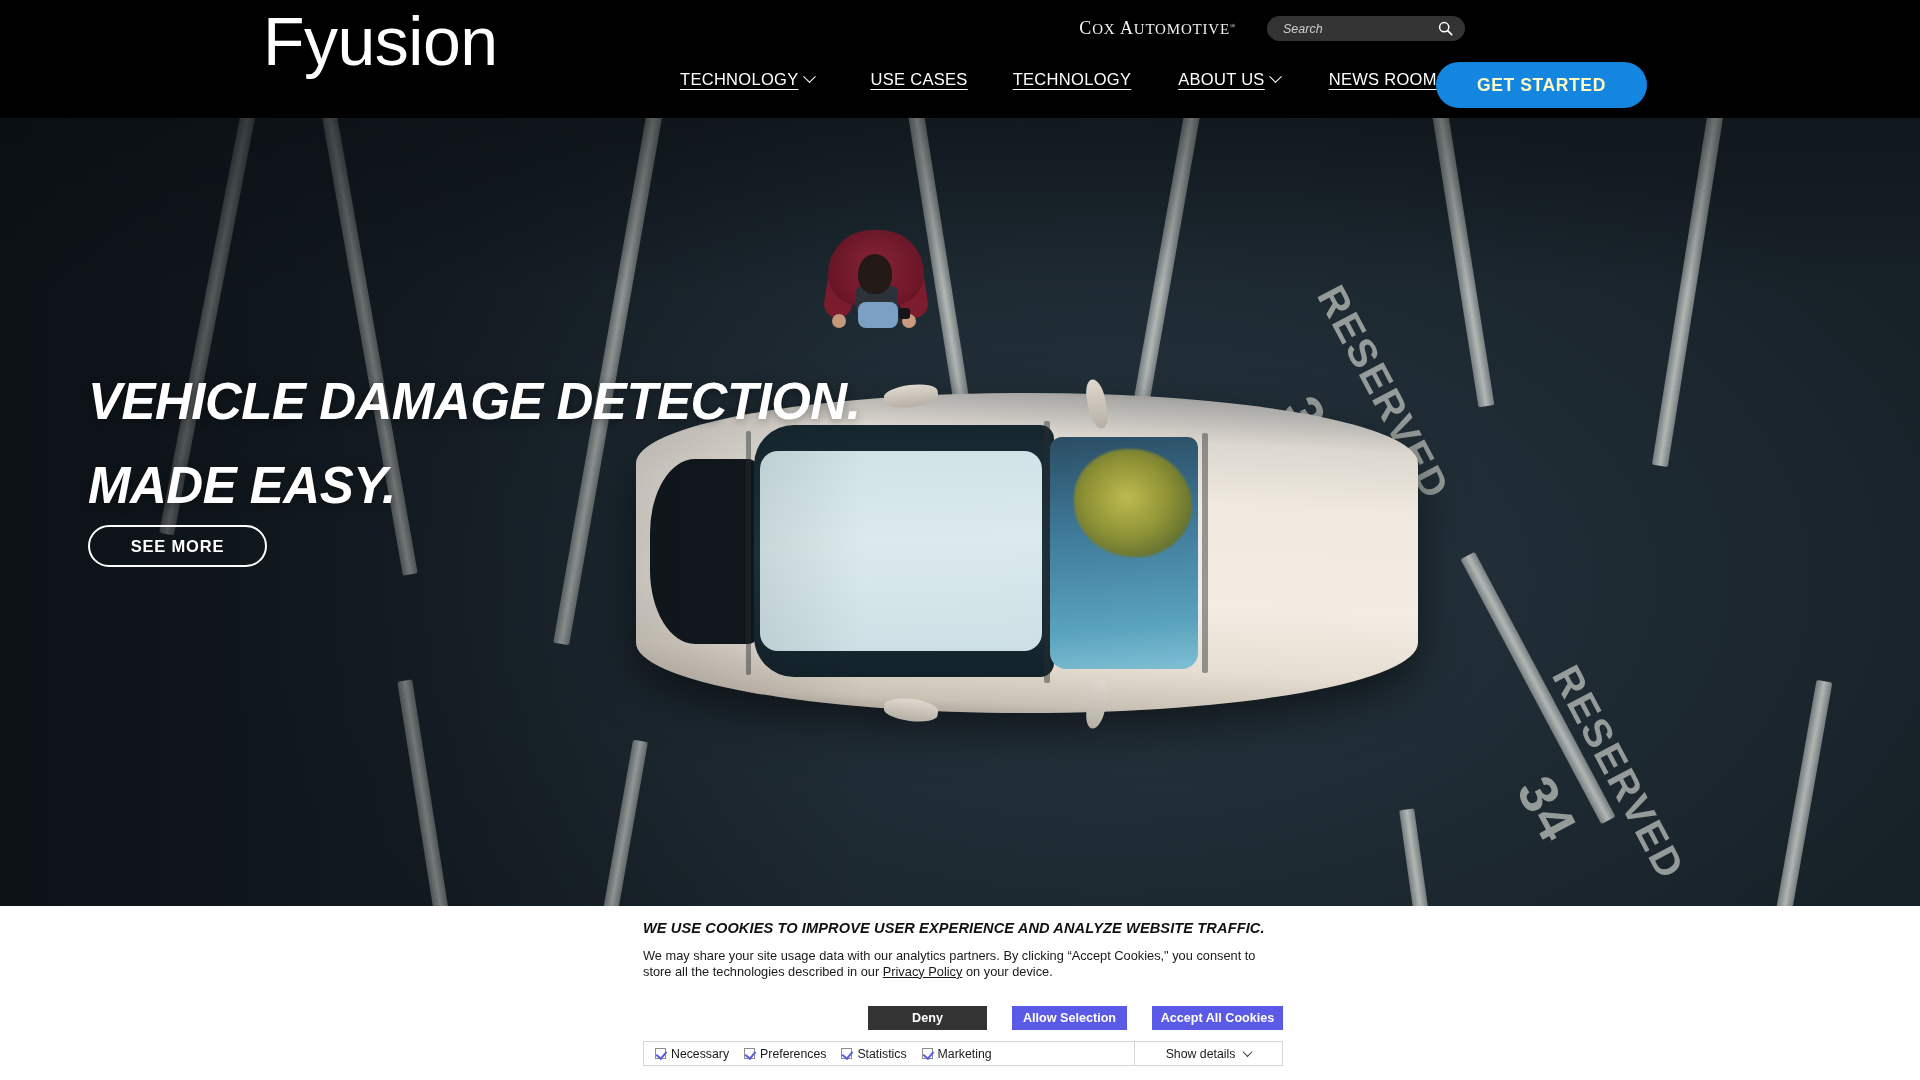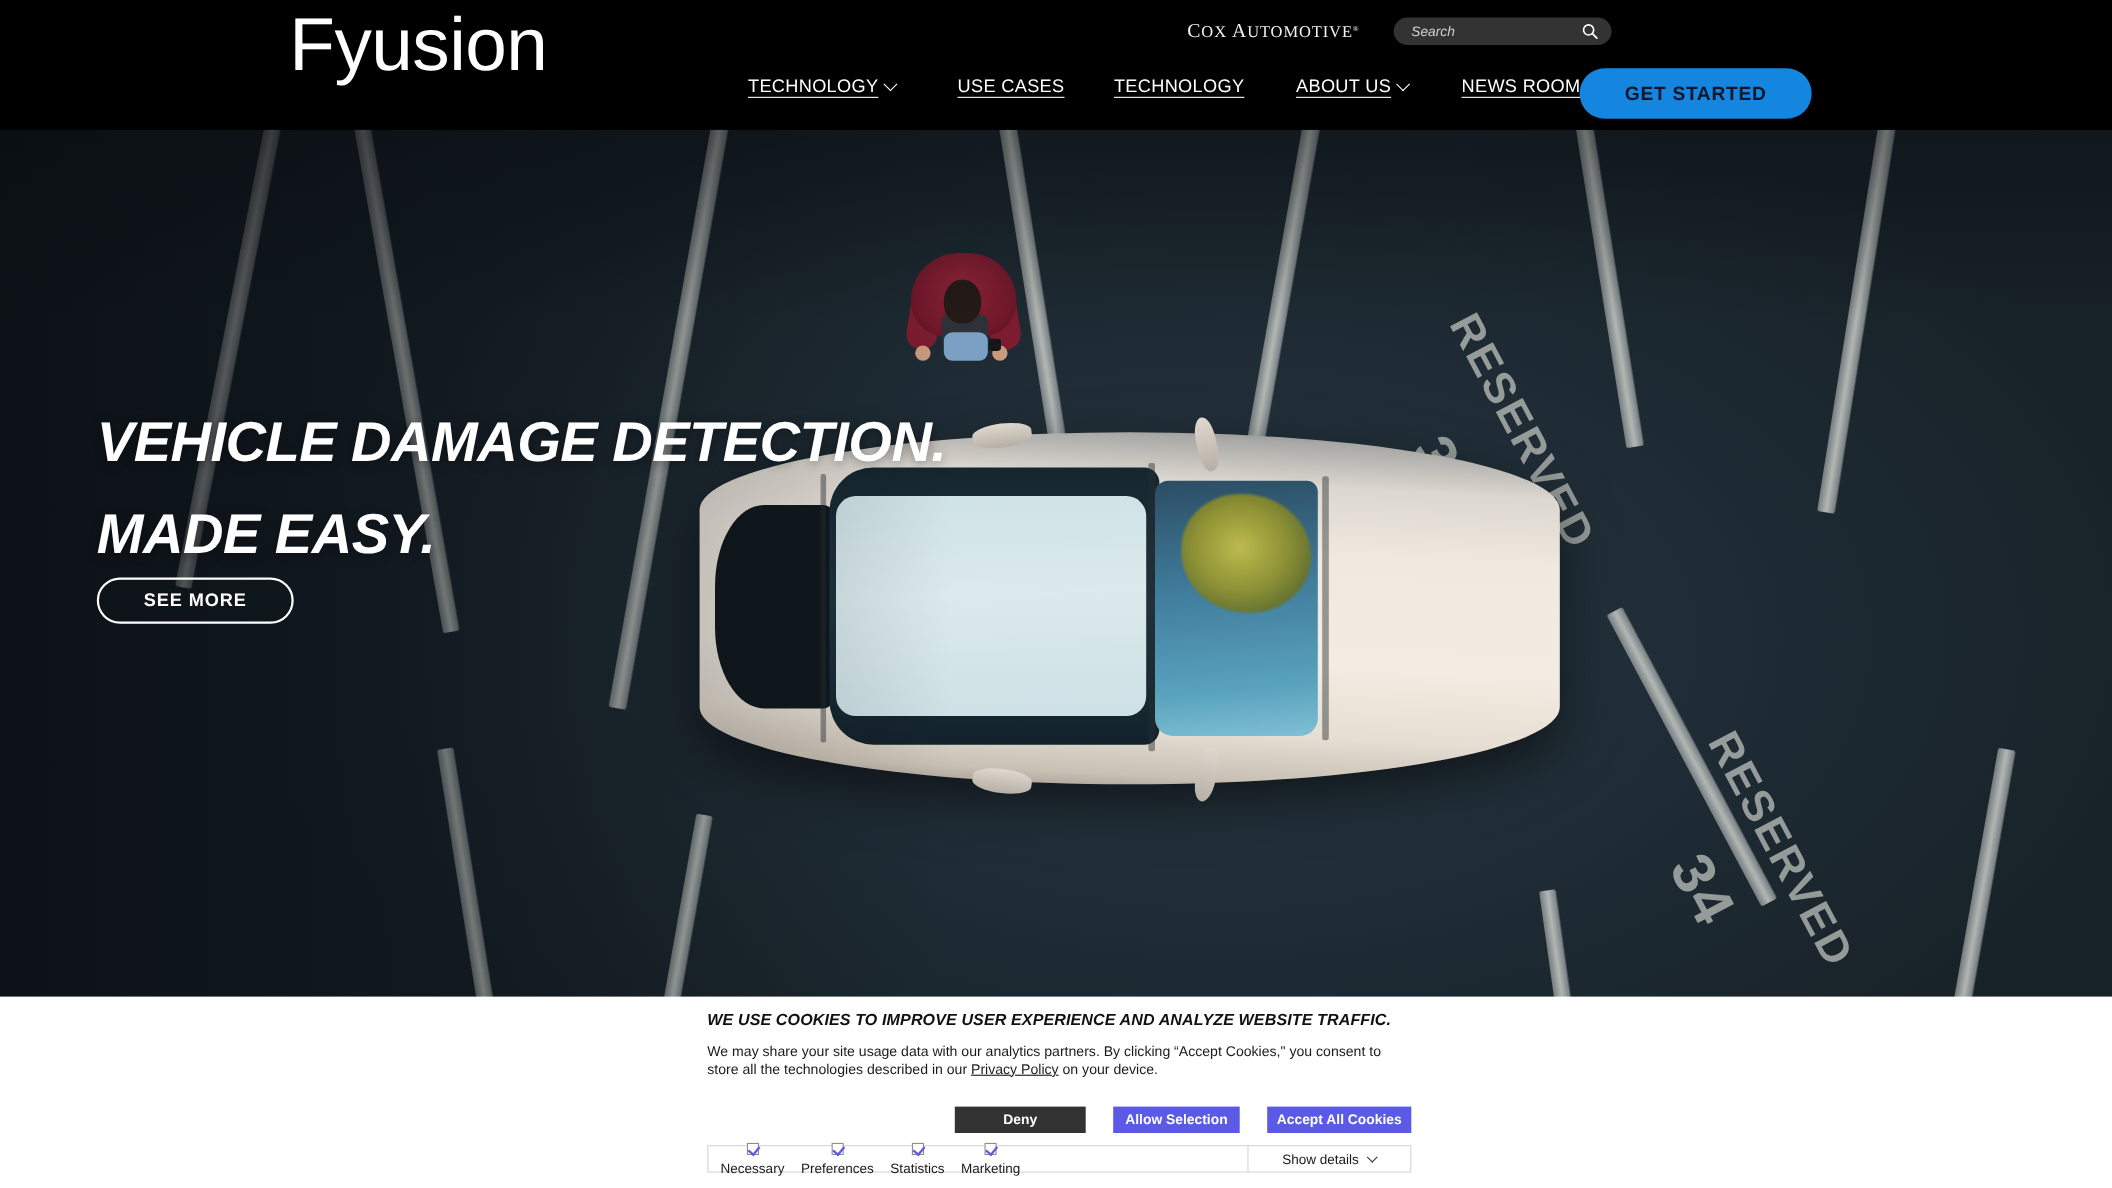--- a/index.html
+++ b/index.html
@@ -79,21 +79,21 @@
     border-right:1.6px solid #fff;
     border-bottom:1.6px solid #fff;
     transform:rotate(45deg) translate(-2px,-2px);
     text-decoration:none;
   }
   .get-started {
     position:absolute; left:1436px; top:62px;
     width:211px; height:46px;
     background:#1586E0;
     border-radius:23px;
-    color:#0f172a;
+    color:#fef9c3;
     font-size:17.5px; font-weight:bold;
     letter-spacing:0.6px;
     display:flex; align-items:center; justify-content:center;
     cursor:pointer;
     border:none;
     font-family:"Liberation Sans", sans-serif;
   }
 
   
   .hero {
@@ -311,21 +311,20 @@
     display:flex; align-items:center;
   }
   .prefs-list {
     display:flex; align-items:center; gap:15px;
     padding-left:11px; flex:1;
   }
   .pref {
     display:flex; align-items:center; gap:5px;
     font-size:12.3px; color:#1a1a1a;
     cursor:pointer;
-    flex-direction:column;
   }
   .cb {
     width:11px; height:11px;
     border:1px solid #8d8d8d;
     background:#fff;
     position:relative;
     display:inline-block;
   }
   .cb::after {
     content:"";

